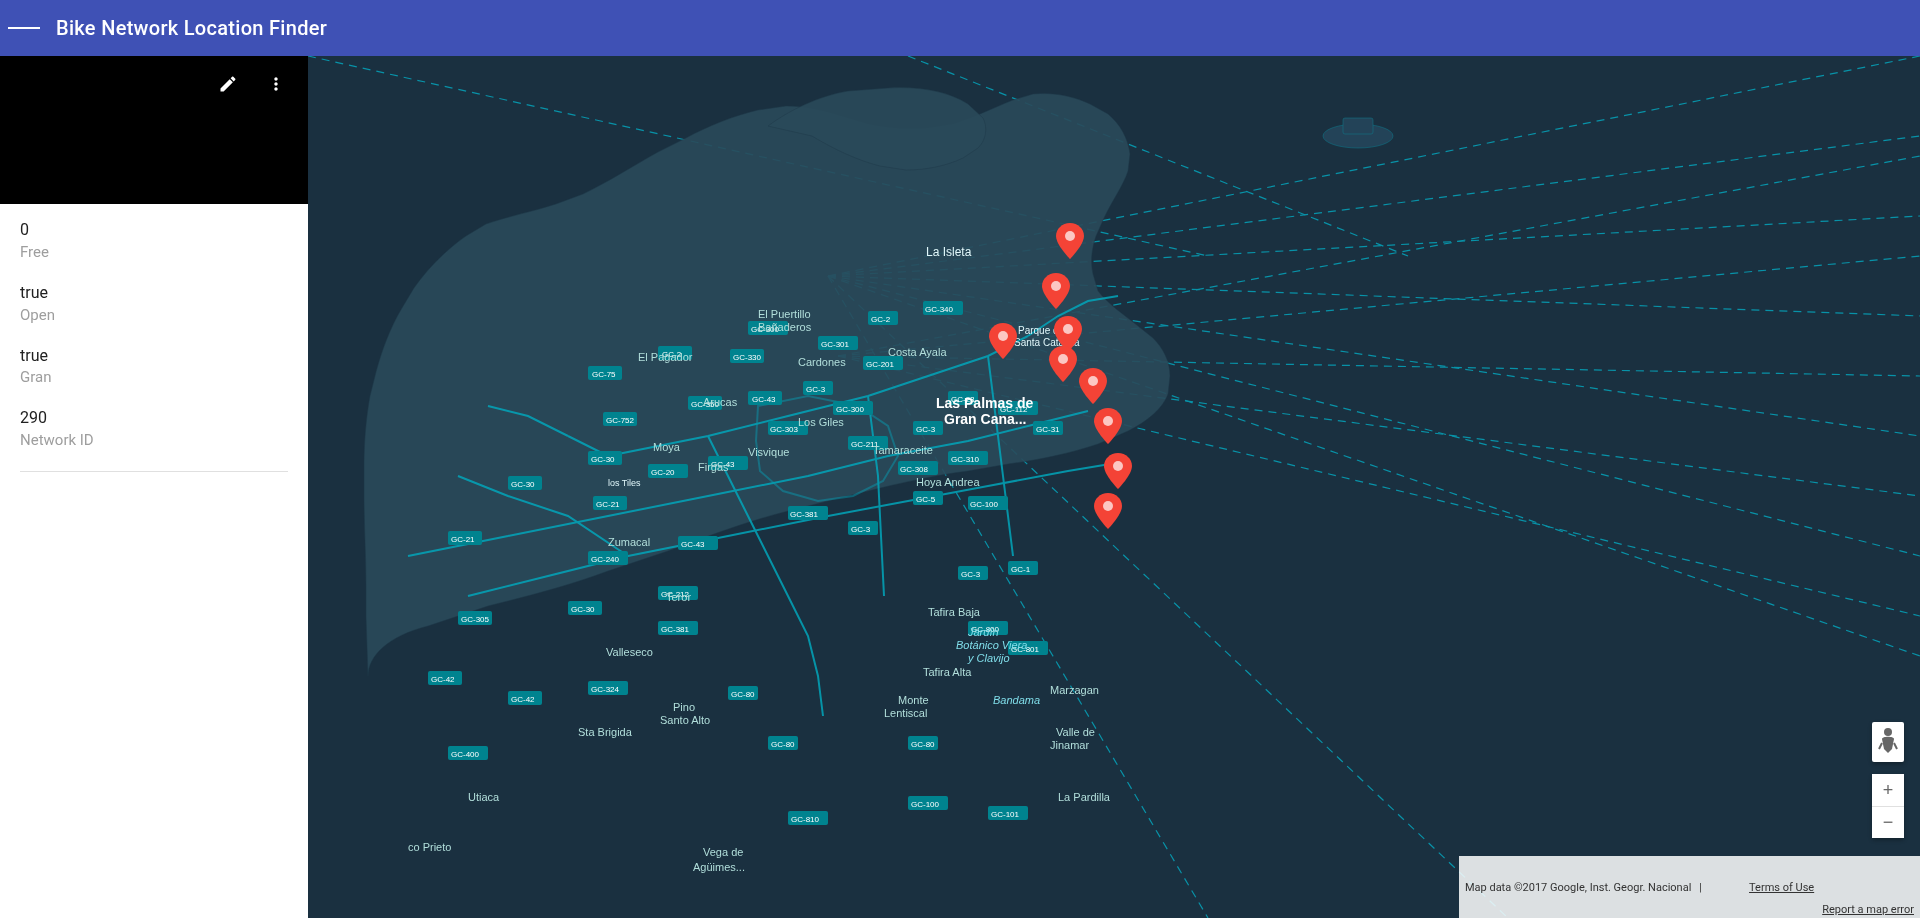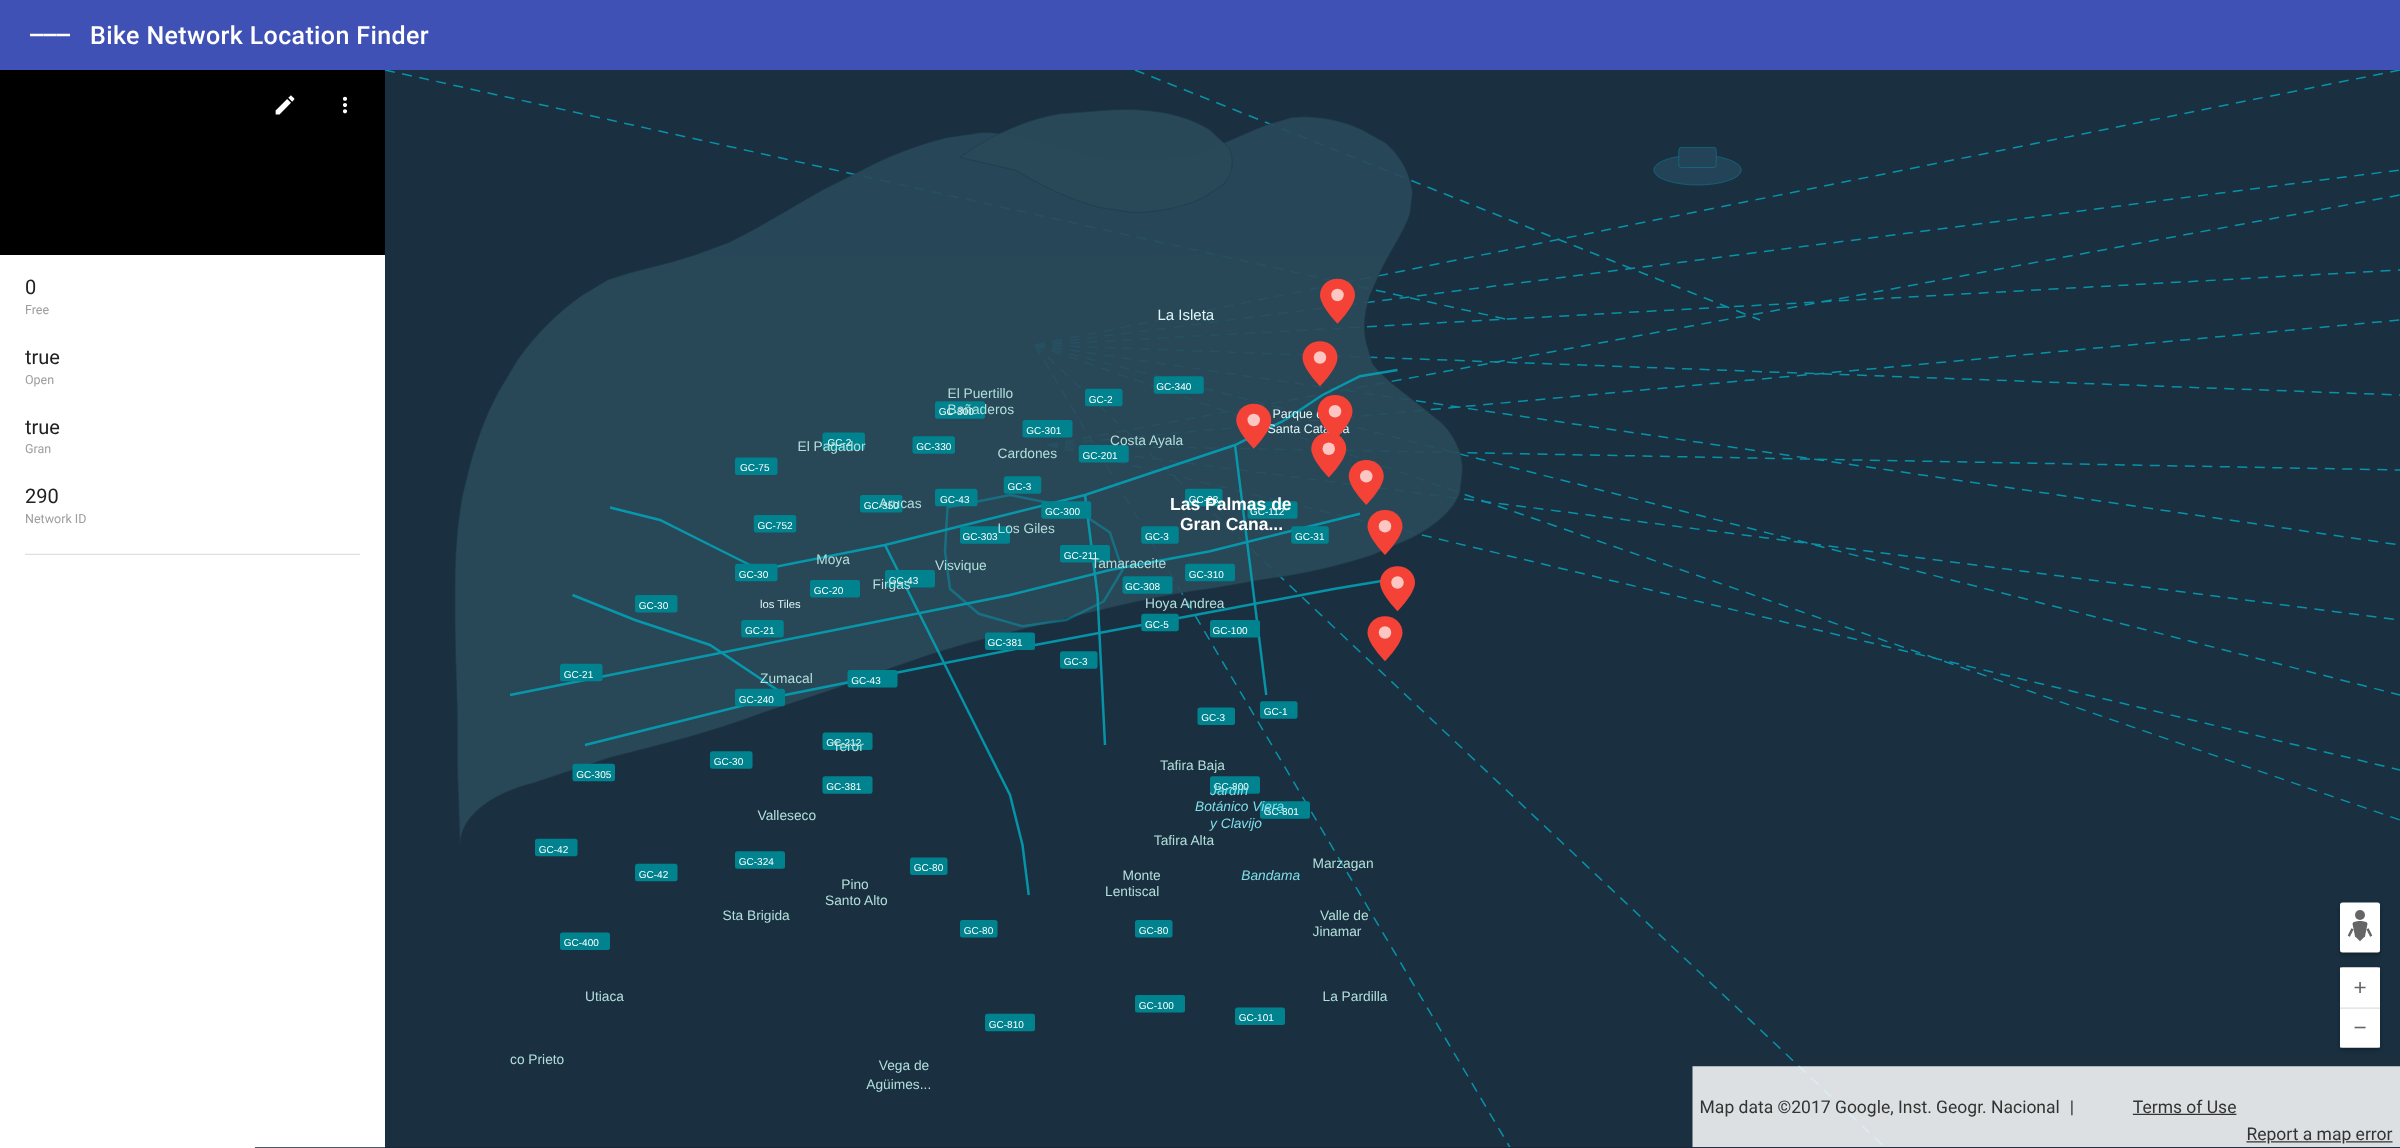--- a/index.html
+++ b/index.html
@@ -5,21 +5,21 @@
     * { margin: 0; padding: 0; box-sizing: border-box; }
     body { font-family: Roboto, Arial, sans-serif; width: 1920px; height: 918px; overflow: hidden; display: flex; flex-direction: column; background: #1a1a2e; }
 
     
     .header {
       width: 100%;
       height: 56px;
       background: #3f51b5;
       display: flex;
       align-items: center;
-      padding: 0 24px;
+      padding: 0 8px;
       gap: 16px;
       flex-shrink: 0;
     }
     .hamburger-line {
       width: 22px;
       height: 2px;
       background: white;
       display: block;
     }
     .header-title {
@@ -79,21 +79,21 @@
     }
 
     .info-value {
       font-size: 16px;
       font-weight: 400;
       color: #212121;
       line-height: 1.3;
     }
 
     .info-label {
-      font-size: 10px;
+      font-size: 15px;
       color: #9e9e9e;
       margin-top: 2px;
     }
 
     .sidebar-divider {
       height: 1px;
       background: #e0e0e0;
       margin: 0 0 16px 0;
     }
 
@@ -110,21 +110,21 @@
       width: 100%;
       height: 100%;
     }
 
     
     .map-attribution {
       position: absolute;
       bottom: 0;
       right: 0;
       background: rgba(255,255,255,0.85);
-      font-size: 14px;
+      font-size: 11px;
       color: #333;
       padding: 2px 6px;
       display: flex;
       align-items: center;
       gap: 8px;
     }
 
     
     .zoom-controls {
       position: absolute;

